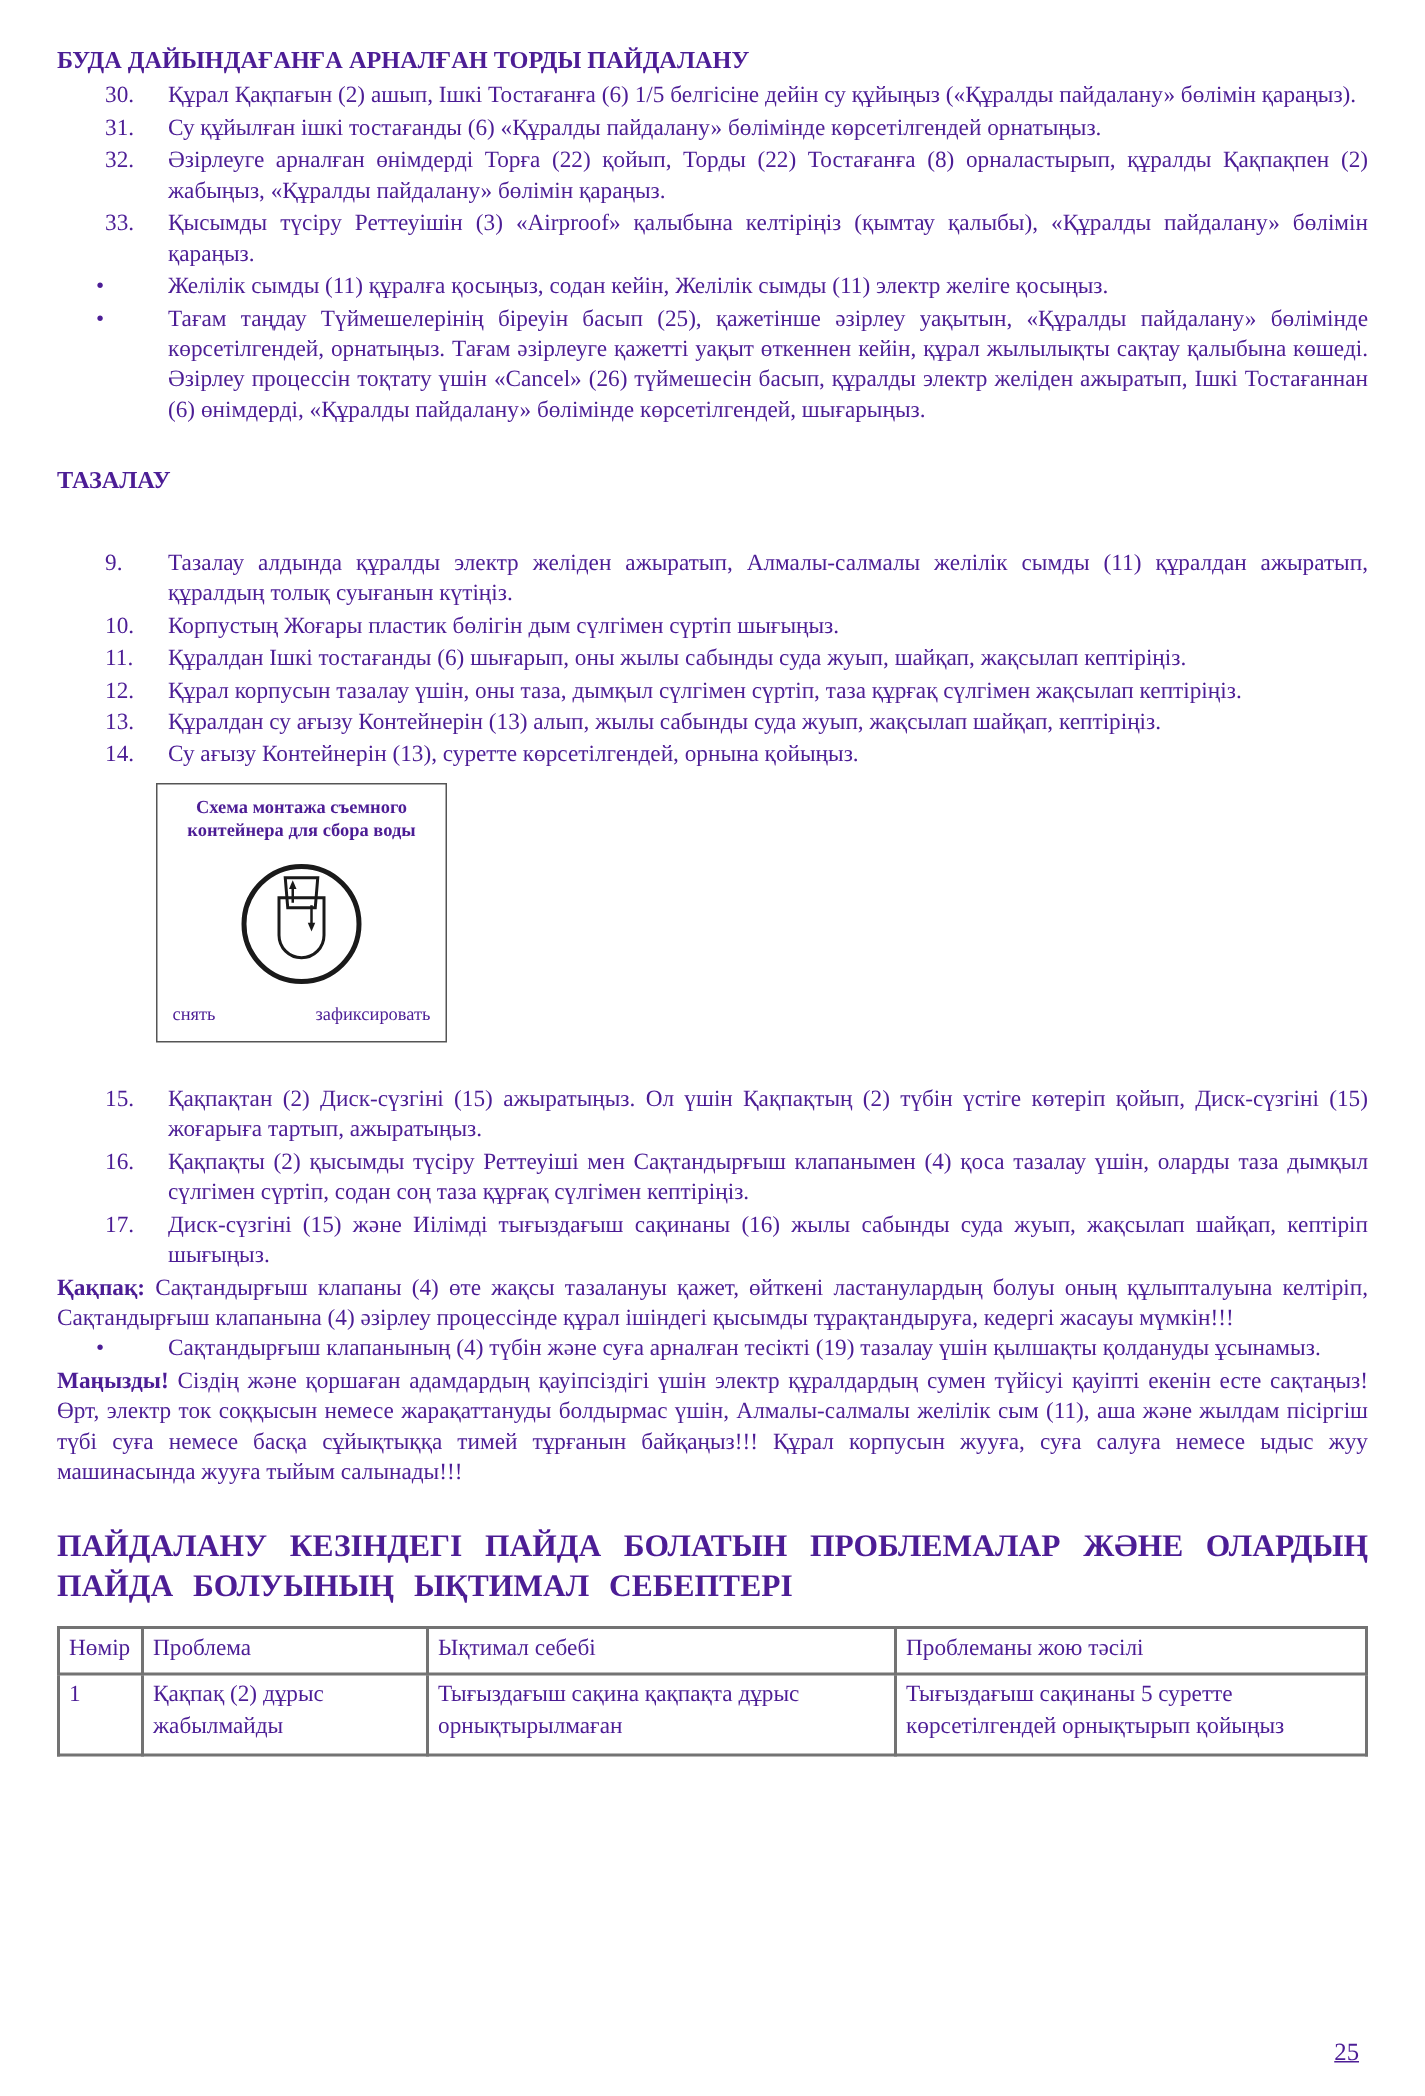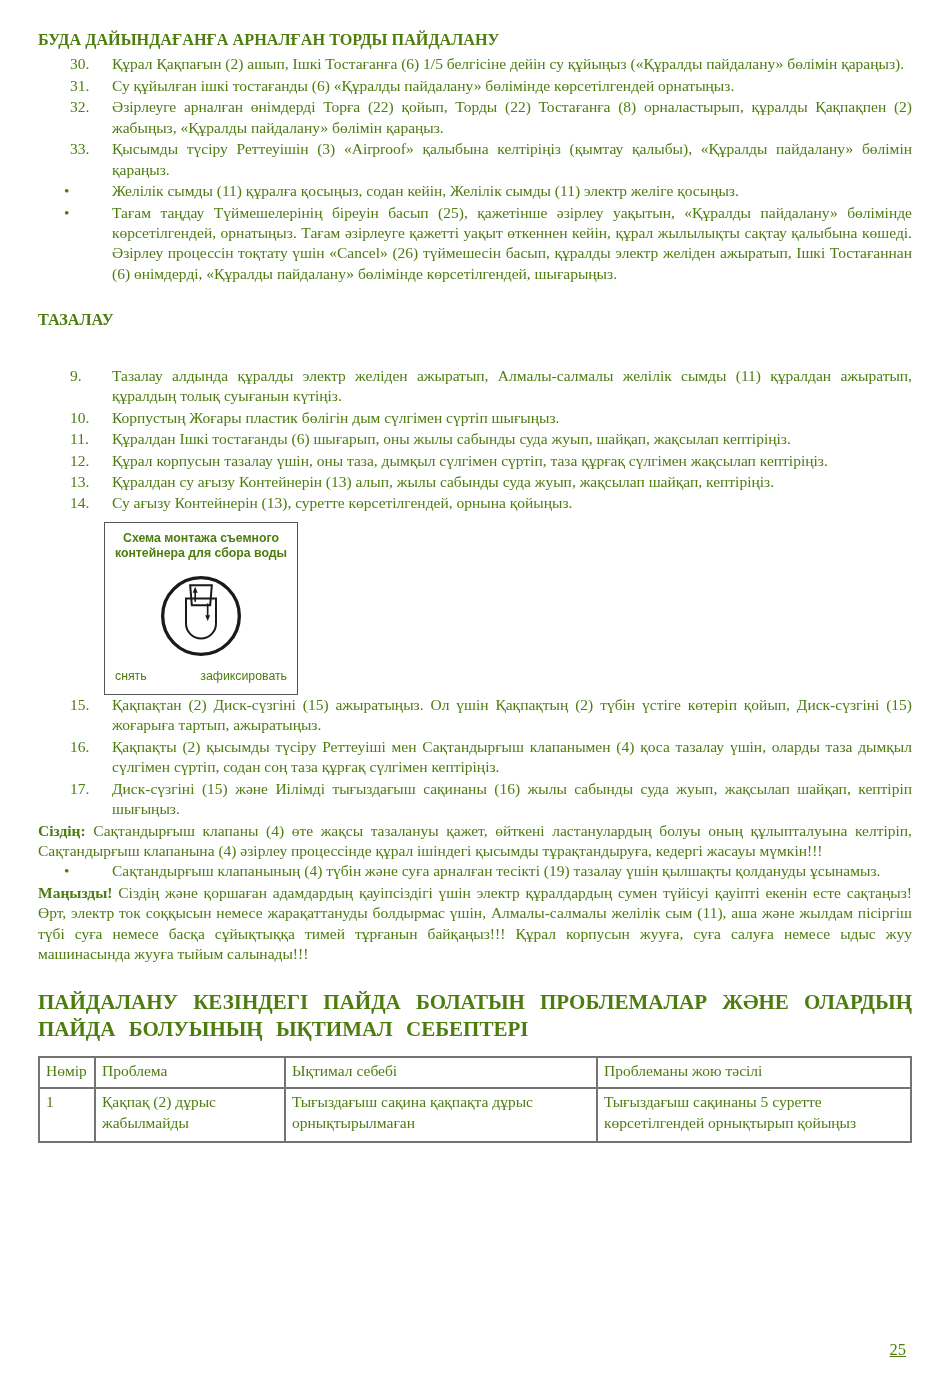--- a/index.html
+++ b/index.html
@@ -1,54 +1,54 @@
 <!DOCTYPE html>
 <html><head>
 <meta charset="utf-8">
 <style>
   * { box-sizing: border-box; }
   html, body { margin: 0; padding: 0; background: #ffffff; }
   .page {
     width: 950px; height: 1397px; margin: 0 auto; background: #ffffff;
     padding: 30px 38px 0 38px;
     font-family: "Liberation Serif", "DejaVu Serif", serif;
-    font-size: 15.5px; line-height: 1.32; color: #4d7c0f;
+    font-size: 15.5px; line-height: 1.32; color: #4c1d95;
     position: relative; overflow: hidden;
   }
   .heading { font-weight: bold; font-size: 16.2px; margin: 0 0 3px 0; }
   .section-head { margin-top: 26px; margin-bottom: 34px; }
   .list { margin: 0; }
   .li { display: flex; margin-bottom: 1px; gap: 12px; }
   .li .marker { flex: 0 0 30px; margin-left: 32px; }
   .li.bullet .marker { flex: 0 0 36px; margin-left: 26px; }
   .li .txt { flex: 1; text-align: justify; }
   .para { margin: 0; text-align: justify; }
   .para b { font-weight: bold; }
   .diagram {
     width: 194px; margin: 8px 0 0 66px; border: 1px solid #555;
     padding: 8px 6px 10px 6px; text-align: center;
-    font-family: Liberation Sans, sans-serif;
+    font-family: Liberation Serif, serif;
     background: #fff;
   }
   .diagram-title { font-weight: bold; font-size: 12.3px; line-height: 1.25; }
   .diagram svg { margin: 6px auto 4px auto; display: block; }
   .diagram-labels { display: flex; justify-content: space-between; font-size: 12.3px; padding: 0 4px; }
-  .list-b { }
+  .list-b { margin-top: 28px; }
   .prob-heading {
     margin-top: 24px; margin-bottom: 12px; text-align: justify;
     word-spacing: 8px; font-weight: bold; font-size: 21px;
   }
   table.prob-table { border-collapse: collapse; width: 100%; margin-top: 2px; }
   .prob-table th, .prob-table td {
     border: 2px solid #737373; font-weight: normal; text-align: left;
     vertical-align: top; padding: 3px 6px; font-size: 15.5px;
   }
   .prob-table th { height: 31px; }
   .prob-table td { height: 54px; }
-  .page-num { position: absolute; right: 44px; bottom: 36px; font-size: 16.5px; text-decoration: underline; }
+  .page-num { position: absolute; right: 44px; bottom: 18px; font-size: 16.5px; text-decoration: underline; }
 </style>
 </head>
 <body>
 
 <div class="page">
 
   <h2 class="heading">БУДА ДАЙЫНДАҒАНҒА АРНАЛҒАН ТОРДЫ ПАЙДАЛАНУ</h2>
 
   <div class="list">
     <div class="li">
@@ -132,21 +132,21 @@
       <span class="marker">16.</span>
       <span class="txt">Қақпақты (2) қысымды түсіру Реттеуіші мен Сақтандырғыш клапанымен (4) қоса тазалау үшін, оларды таза дымқыл сүлгімен сүртіп, содан соң таза құрғақ сүлгімен кептіріңіз.</span>
     </div>
     <div class="li">
       <span class="marker">17.</span>
       <span class="txt">Диск-сүзгіні (15) және Иілімді  тығыздағыш сақинаны (16) жылы сабынды суда жуып, жақсылап шайқап, кептіріп шығыңыз.</span>
     </div>
   </div>
 
   <p class="para">
-    <b>Сіздің:</b>
+    <b>Қақпақ:</b>
     <span>Сақтандырғыш клапаны (4) өте жақсы тазалануы қажет, өйткені ластанулардың болуы оның құлыпталуына келтіріп, Сақтандырғыш клапанына (4) әзірлеу процессінде құрал ішіндегі қысымды тұрақтандыруға, кедергі жасауы мүмкін!!!</span>
   </p>
 
   <div class="list">
     <div class="li bullet">
       <span class="marker">•</span>
       <span class="txt">Сақтандырғыш клапанының (4) түбін және суға арналған тесікті (19) тазалау үшін қылшақты қолдануды ұсынамыз.</span>
     </div>
   </div>
 

